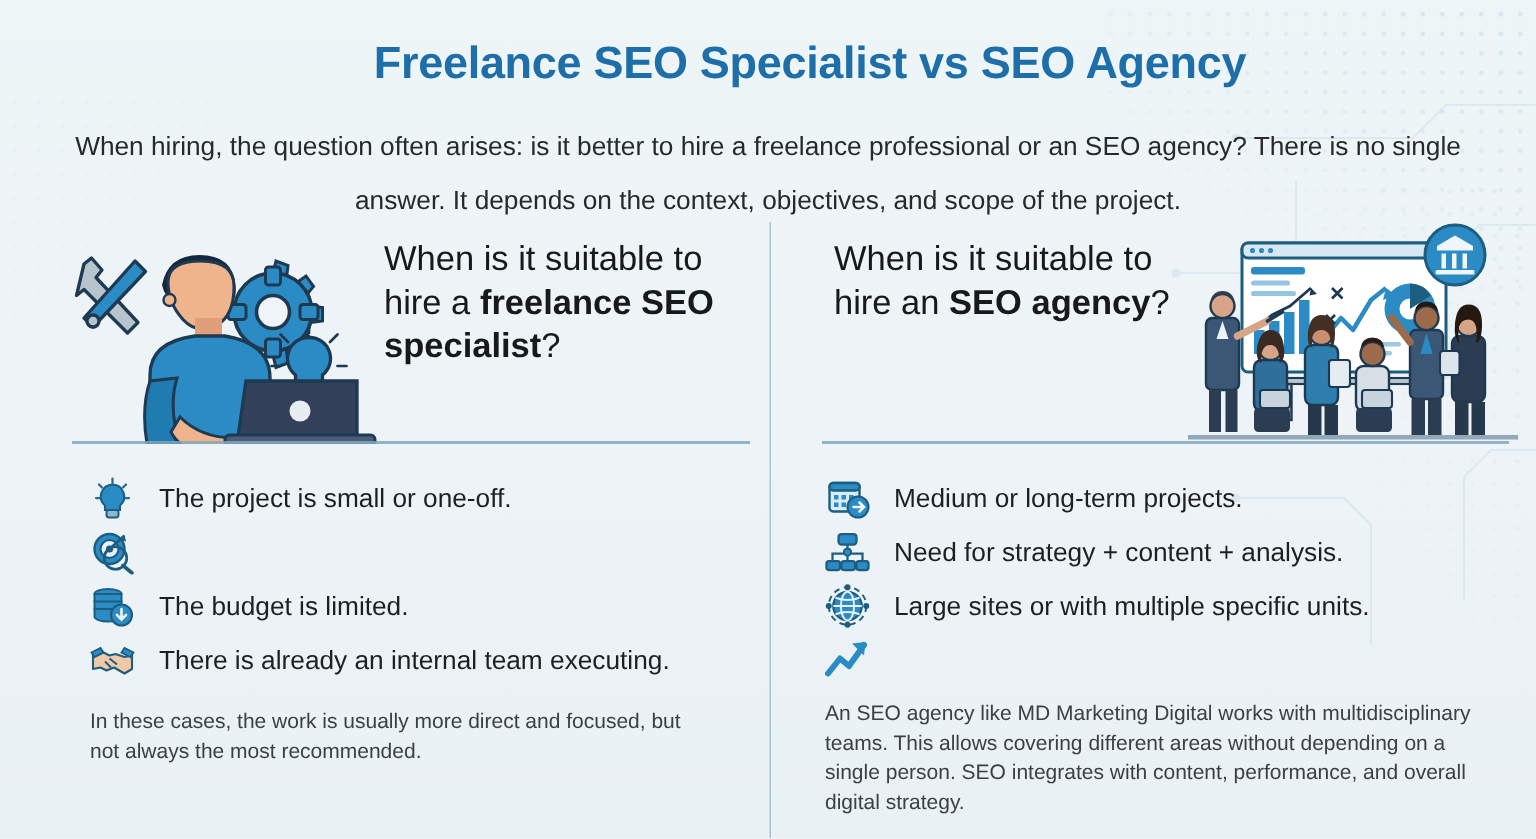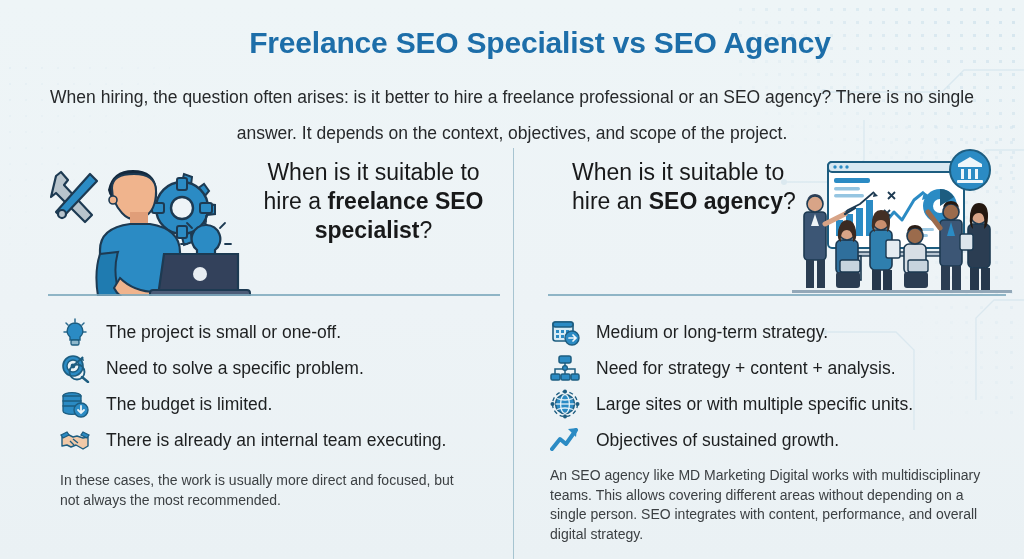--- a/index.html
+++ b/index.html
@@ -120,22 +120,22 @@
     height: 146px;
   }
   .head-text {
     position: absolute;
     top: 10px;
     font-size: 23px;
     line-height: 29px;
     color: #18191a;
     font-weight: normal;
   }
-  .col-left .head-text  { left: 238px; width: 235px; text-align: center; }
-  .col-right .head-text { left: 42px;  width: 250px; }
+  .col-left .head-text  { left: 238px; width: 235px; }
+  .col-right .head-text { left: 26px;  width: 250px; }
   .head-text b { font-weight: bold; }
 
   .rule {
     position: absolute;
     height: 1.6px;
     background: #7ea9bd;
     opacity: .85;
   }
   .col-left .rule  { left: 30px; top: 146px; width: 452px; }
   .col-right .rule { left: 18px; top: 146px; width: 458px; }
@@ -309,21 +309,20 @@
           <svg width="30" height="30" viewBox="0 0 30 30">
             <circle cx="13" cy="13" r="10" fill="#2b8bc4" stroke="#1d5d80" stroke-width="1.6"></circle>
             <circle cx="13" cy="13" r="6" fill="#e9f2f6" stroke="#1d5d80" stroke-width="1.4"></circle>
             <circle cx="13" cy="13" r="2.4" fill="#1d5d80"></circle>
             <path d="M13 13 L23 4" stroke="#1d5d80" stroke-width="1.8"></path>
             <path d="M23 4 l1 4 -4 -1z" fill="#1d5d80"></path>
             <circle cx="17" cy="19" r="7.5" fill="none" stroke="#1d5d80" stroke-width="1.8"></circle>
             <line x1="22" y1="24" x2="28" y2="29" stroke="#1d5d80" stroke-width="2.4" stroke-linecap="round"></line>
           </svg>
         </span>
-        <span class="bullet-text">Need to solve a specific problem.</span>
       </div>
 
       <div class="bullet">
         <span class="bullet-icon">
           <svg width="30" height="30" viewBox="0 0 30 30">
             <g fill="#2b8bc4" stroke="#1d5d80" stroke-width="1.3">
               <ellipse cx="12" cy="7" rx="9" ry="3.4"></ellipse>
               <path d="M3 7 l0 5 a9,3.4 0 0 0 18 0 l0 -5z"></path>
               <path d="M3 12 l0 5 a9,3.4 0 0 0 18 0 l0 -5z"></path>
               <path d="M3 17 l0 5 a9,3.4 0 0 0 18 0 l0 -5z"></path>
@@ -491,21 +490,21 @@
                 <rect x="11" y="13" width="3" height="3"></rect>
                 <rect x="16" y="13" width="3" height="3"></rect>
               <rect x="6" y="18" width="3" height="3"></rect>
                 <rect x="11" y="18" width="3" height="3"></rect>
                 <rect x="16" y="18" width="3" height="3"></rect>
             </g>
             <circle cx="22" cy="21" r="7" fill="#2b8bc4" stroke="#1d5d80" stroke-width="1.4"></circle>
             <path d="M19 21 l6 0 M23 18 l3 3 -3 3" stroke="#eef6fa" stroke-width="1.7" fill="none" stroke-linecap="round"></path>
           </svg>
         </span>
-        <span class="bullet-text">Medium or long-term strategy.</span>
+        <span class="bullet-text">Medium or long-term projects.</span>
       </div>
 
       <div class="bullet">
         <span class="bullet-icon">
           <svg width="30" height="30" viewBox="0 0 30 30">
             <g stroke="#1d5d80" stroke-width="1.5" fill="none">
               <path d="M15 10 l0 6 M5 22 l0 -6 20 0 0 6 M15 16 l0 6"></path>
             </g>
             <rect x="9" y="3" width="12" height="7" rx="2" fill="#2b8bc4" stroke="#1d5d80" stroke-width="1.5"></rect>
             <g fill="#2b8bc4" stroke="#1d5d80" stroke-width="1.5">
@@ -540,20 +539,19 @@
         <span class="bullet-text">Large sites or with multiple specific units.</span>
       </div>
 
       <div class="bullet">
         <span class="bullet-icon">
           <svg width="30" height="30" viewBox="0 0 30 30">
             <path d="M2 24 L10 14 L16 19 L26 5" fill="none" stroke="#2b8bc4" stroke-width="4" stroke-linejoin="round" stroke-linecap="round"></path>
             <path d="M27 3 l-9 1 8 8z" fill="#2b8bc4"></path>
           </svg>
         </span>
-        <span class="bullet-text">Objectives of sustained growth.</span>
       </div>
     </div>
 
     <div class="foot">An SEO agency like MD Marketing Digital works with multidisciplinary teams. This allows covering different areas without depending on a single person. SEO integrates with content, performance, and overall digital strategy.</div>
   </div>
 
 </div>
 
 </body></html>

